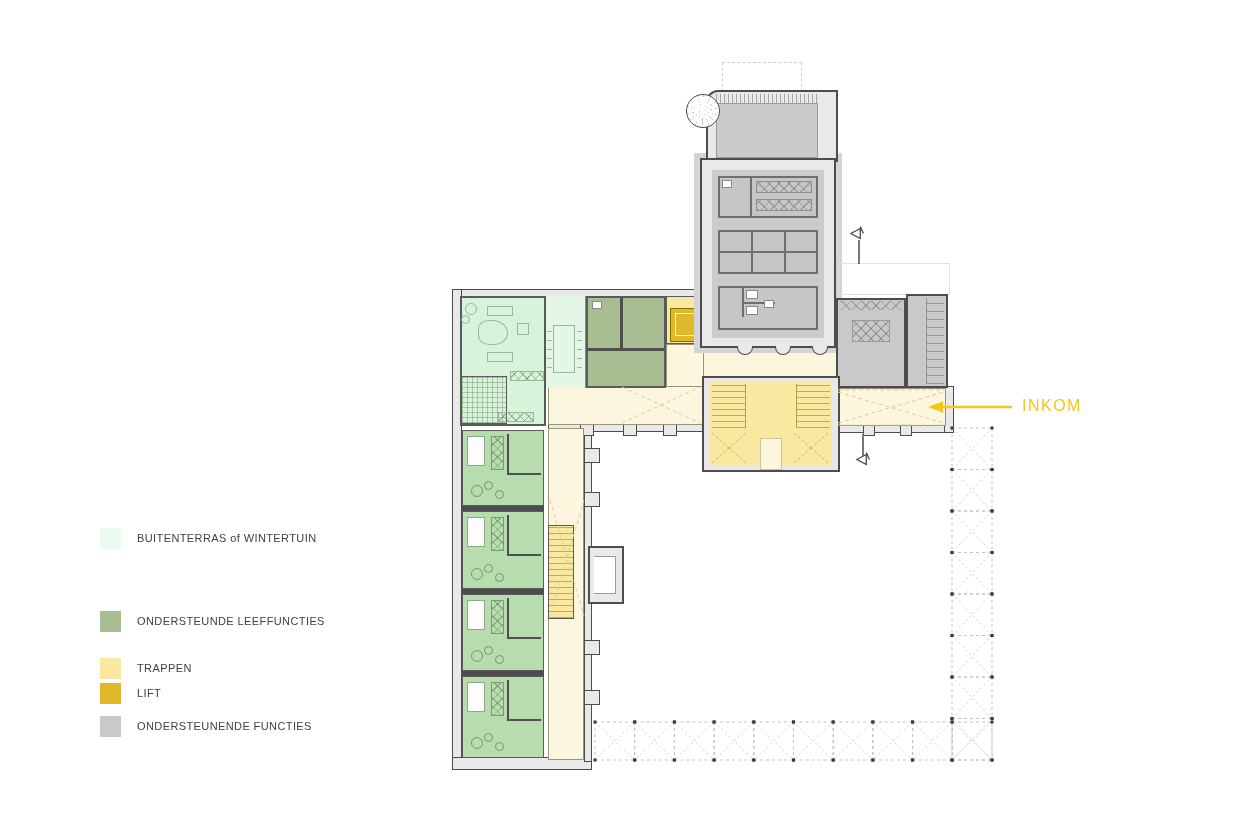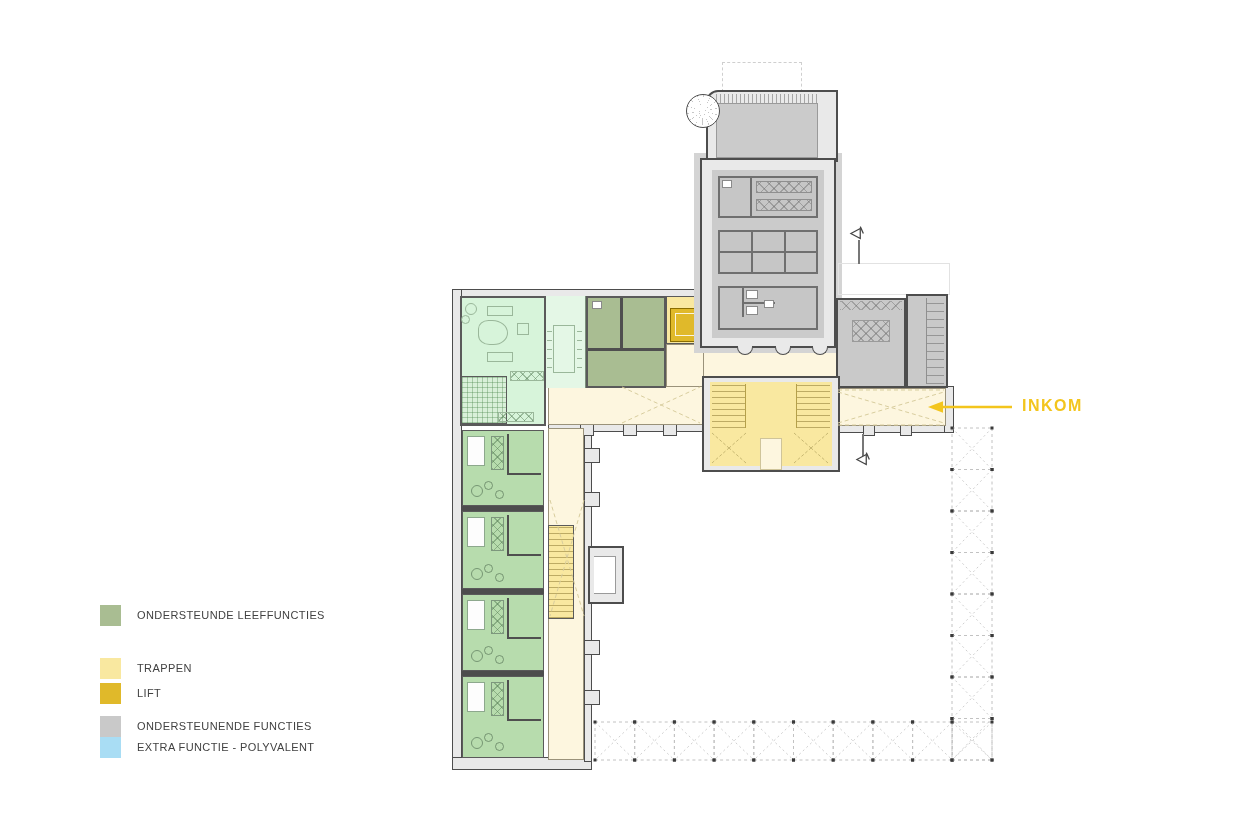--- a/index.html
+++ b/index.html
@@ -36,21 +36,21 @@
   
   .unit{border:1.5px solid #5a5a5a;background:var(--c-private)}
   .bed{left:4px;top:5px;width:18px;height:30px;background:#fdfdfd;border:1px solid #8da88d}
   .ward{left:28px;top:5px;width:13px;height:34px;border:1px solid #7d977d}
   .bath{right:2px;top:3px;width:34px;height:41px;border-left:2px solid #4f4f4f;border-bottom:2px solid #4f4f4f}
   .p1,.p2,.p3{border:1px solid rgba(90,120,90,.7);border-radius:50%}
   .p1{left:8px;bottom:8px;width:12px;height:12px}
   .p2{left:21px;bottom:15px;width:9px;height:9px}
   .p3{left:32px;bottom:6px;width:9px;height:9px}
   .fix{background:#fff;border:1px solid #8a8a8a}
-  .inkom-label{position:absolute;left:1022px;top:397px;font-size:16px;font-weight:bold;
+  .inkom-label{position:absolute;left:1022px;top:397px;font-size:16px;font-weight:normal;
     letter-spacing:1.5px;color:var(--accent)}
   svg{position:absolute;overflow:visible}
 </style>
 </head>
 <body>
 
 <div class="plan">
 
   <span class="wall" style="left:452px;top:289px;width:252px;height:10px"></span>
   <span class="wall" style="left:452px;top:289px;width:10px;height:481px"></span>
@@ -395,33 +395,33 @@
     </svg>
 
   <svg style="left:928px;top:399px" width="86" height="16" viewBox="0 0 86 16">
     <line x1="84" y1="8" x2="12" y2="8" stroke="var(--accent)" stroke-width="2.6"></line>
     <polygon points="0,8 15,2.2 15,13.8" fill="var(--accent)"></polygon>
   </svg>
   <div class="inkom-label">INKOM</div>
 </div>
 
 <div class="legend">
-  <div class="lg-item" style="top:77px">
+  <div class="lg-item" style="top:0px">
+      <span class="lg-sw" style="background-color: rgb(233, 251, 238);"></span>
+      <span class="lg-lb">BUITENTERRAS of WINTERTUIN</span>
+    </div>
+  <div class="lg-item" style="top:83px">
       <span class="lg-sw" style="background-color: rgb(169, 189, 146);"></span>
       <span class="lg-lb">ONDERSTEUNDE LEEFFUNCTIES</span>
     </div>
   <div class="lg-item" style="top:155px">
       <span class="lg-sw" style="background-color: rgb(224, 185, 42);"></span>
       <span class="lg-lb">LIFT</span>
     </div>
   <div class="lg-item" style="top:130px">
       <span class="lg-sw" style="background-color: rgb(249, 232, 160);"></span>
       <span class="lg-lb">TRAPPEN</span>
     </div>
   <div class="lg-item" style="top:188px">
       <span class="lg-sw" style="background-color: rgb(201, 201, 201);"></span>
       <span class="lg-lb">ONDERSTEUNENDE FUNCTIES</span>
     </div>
-  <div class="lg-item" style="top:209px">
-      <span class="lg-sw" style="background-color: rgb(169, 221, 244);"></span>
-      <span class="lg-lb">EXTRA FUNCTIE - POLYVALENT</span>
-    </div>
 </div>
 
 </body></html>

